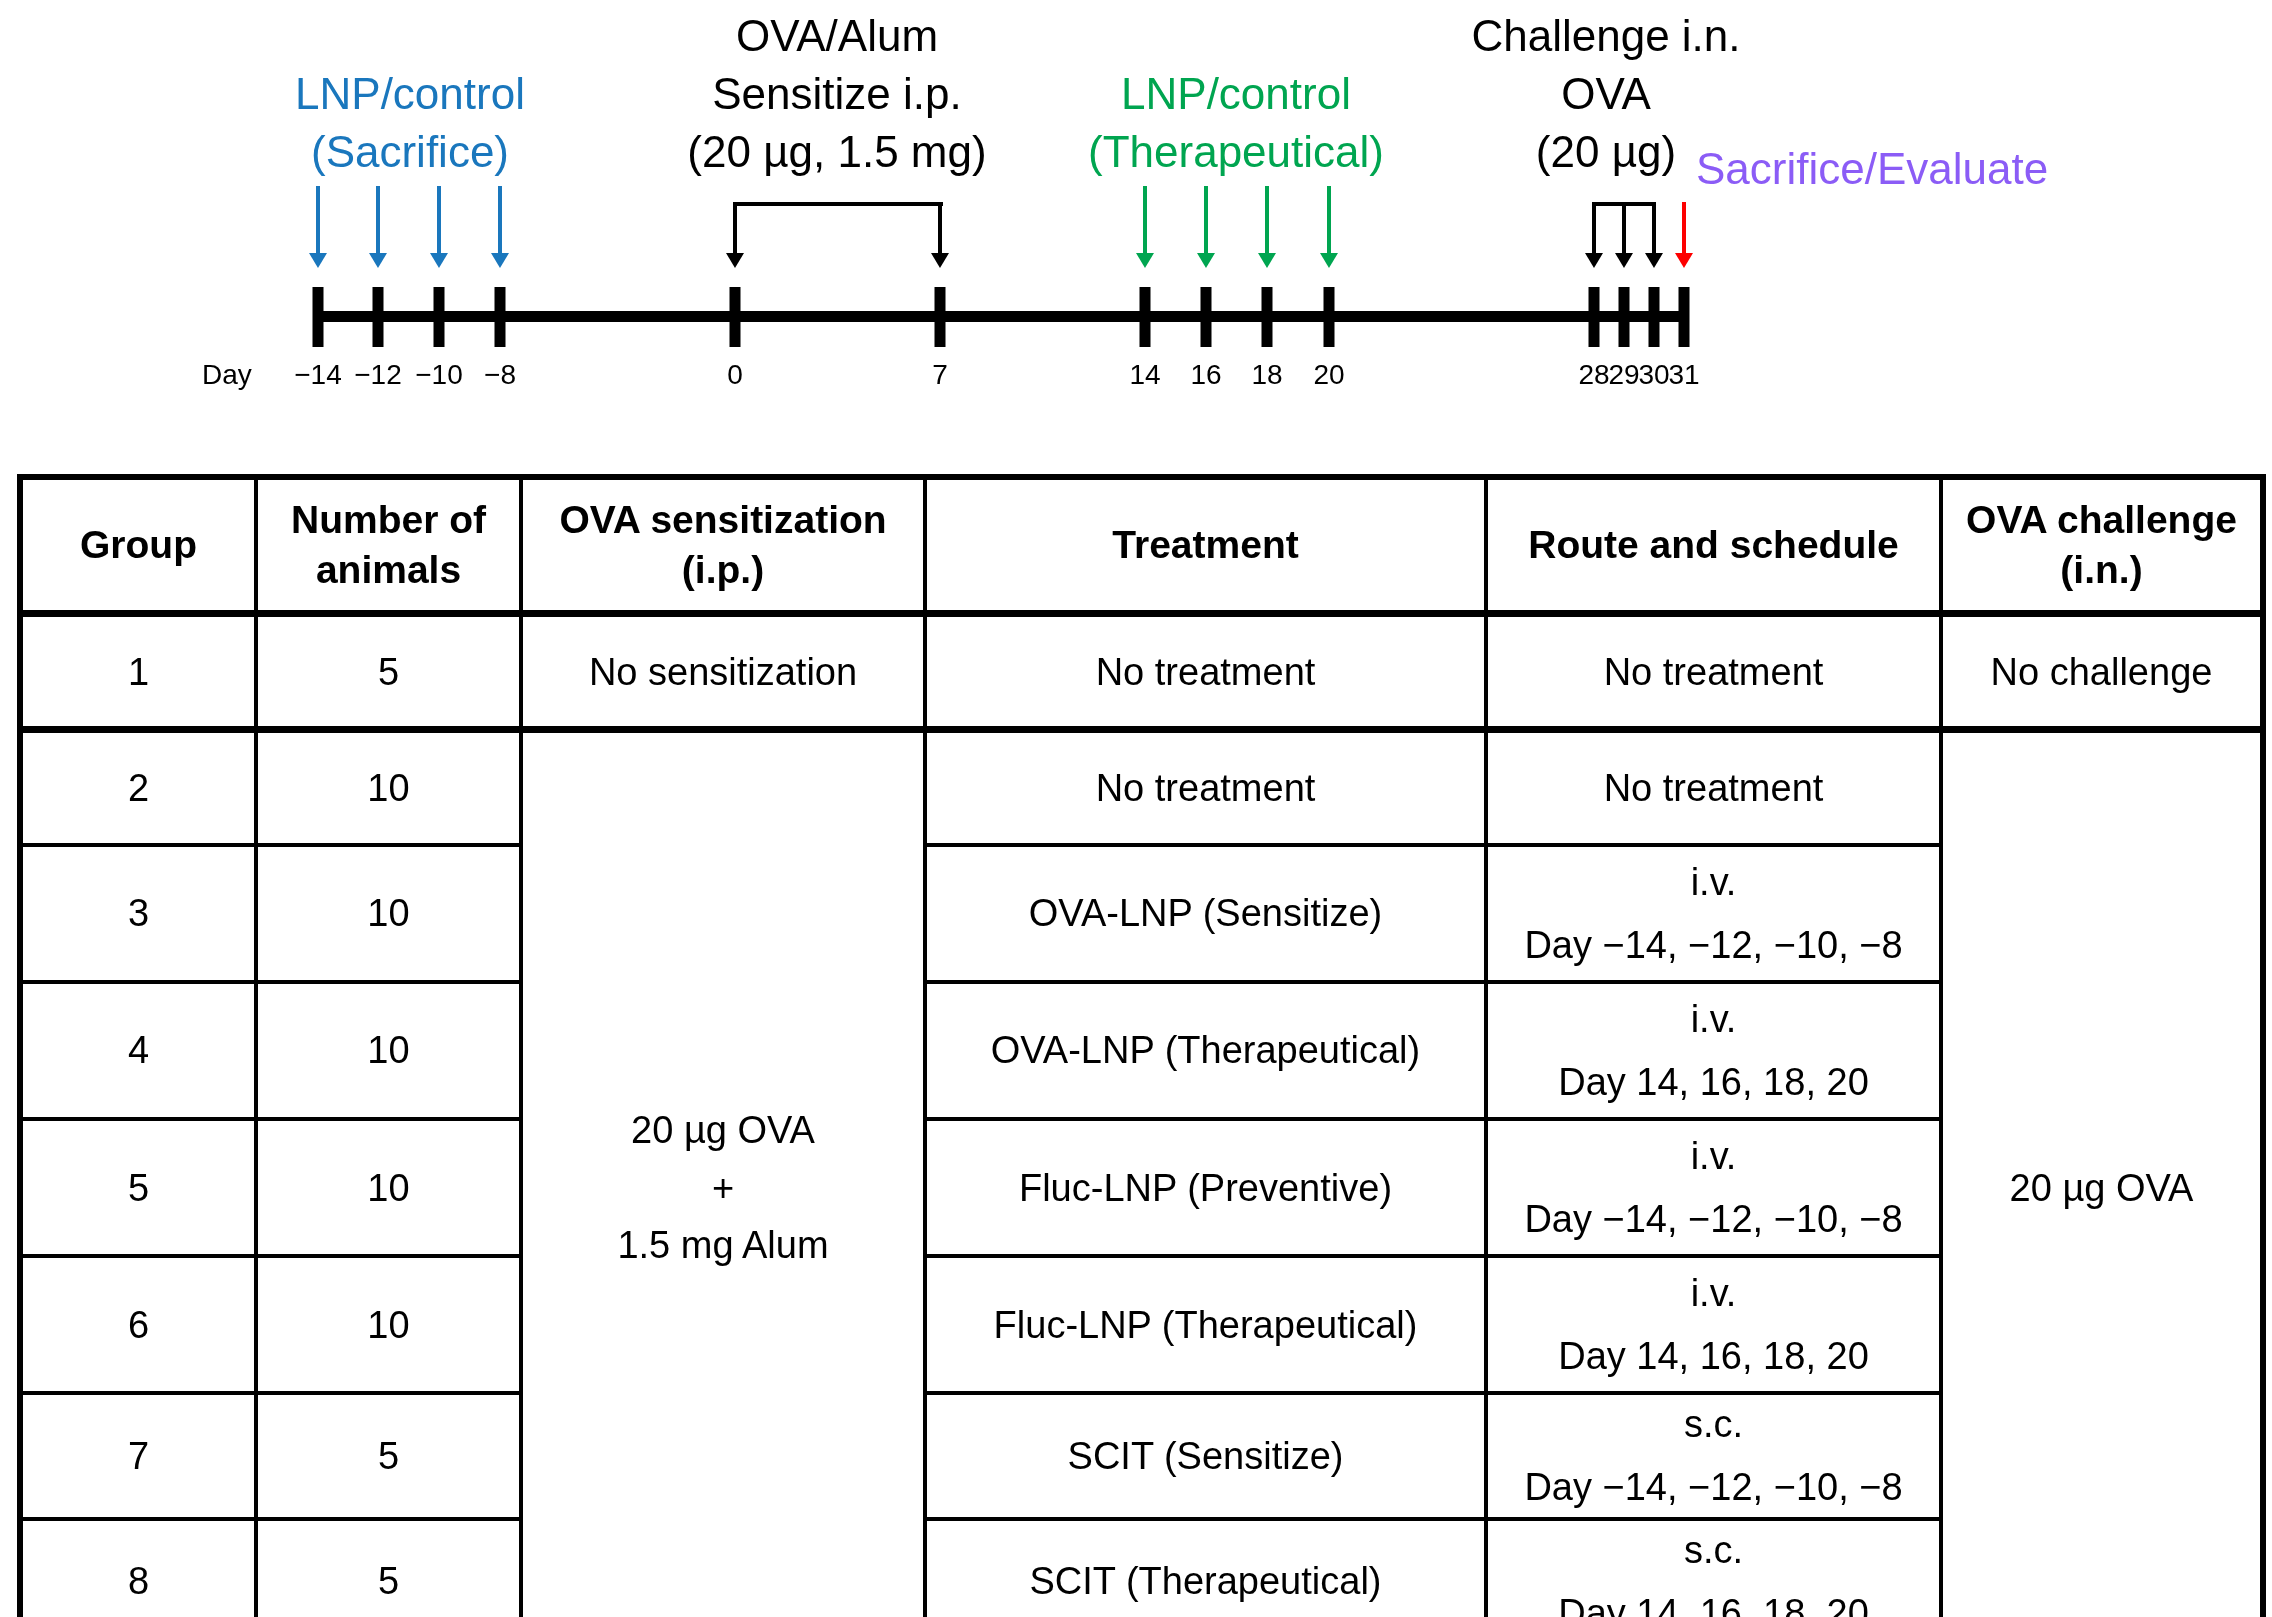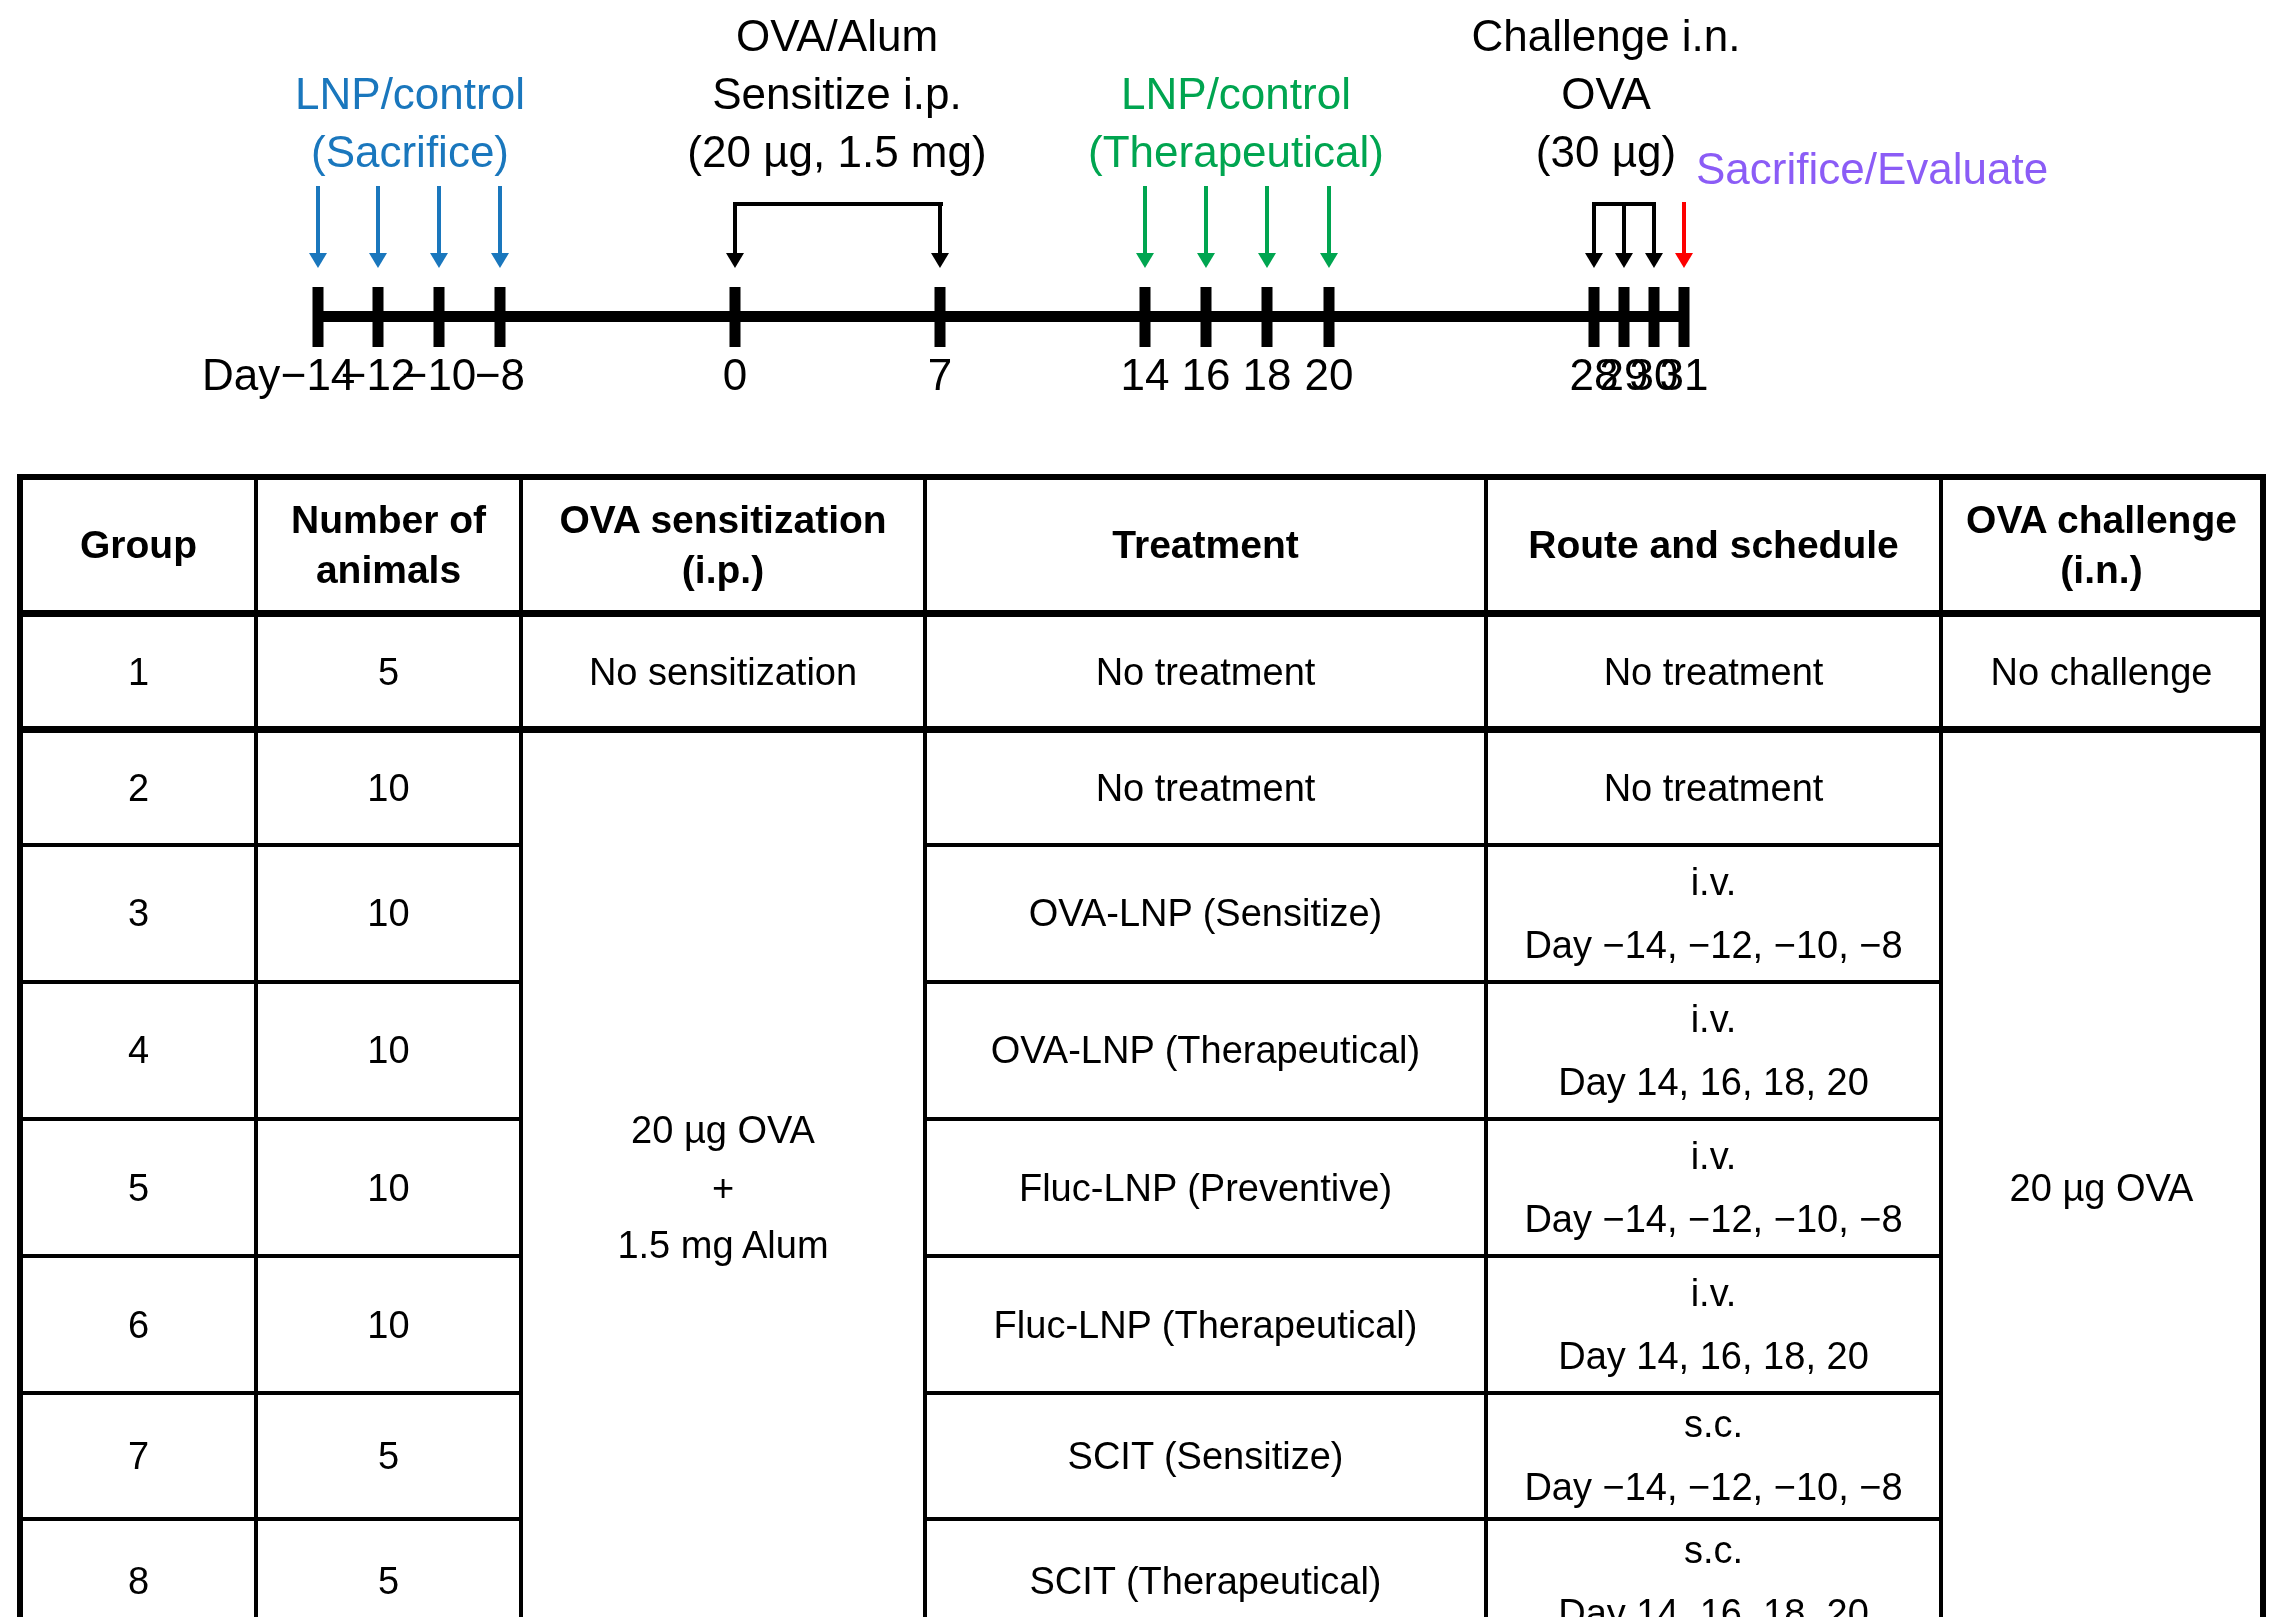--- a/index.html
+++ b/index.html
@@ -10,21 +10,21 @@
   
   .timeline{position:absolute;left:0;top:0;width:2273px;height:474px;}
   .anno{position:absolute;transform:translateX(-50%);text-align:center;
         font-size:44px;line-height:58px;white-space:nowrap;}
   .anno.black{color:#000;}
   .anno.blue{color:#1a77bd;}
   .anno.green{color:#00a550;}
   .anno.red{color:#8b5cf6;transform:none;text-align:left;line-height:48px;}
   .axis{position:absolute;left:318px;top:311px;width:1366px;height:11px;background:#000;}
   .tick{position:absolute;top:287px;width:11px;height:60px;background:#000;transform:translateX(-50%);}
-  .dlabel{position:absolute;top:354px;font-size:44px;line-height:41px;
+  .dlabel{position:absolute;top:354px;font-size:28px;line-height:41px;
           transform:translateX(-50%);white-space:nowrap;}
   .dlabel.dayword{transform:none;}
   .arr{position:absolute;transform:translateX(-50%);}
   .arr .stem{width:4.3px;margin:0 auto;background:currentColor;}
   .arr .head{width:0;height:0;margin:0 auto;
              border-left:9.4px solid transparent;border-right:9.4px solid transparent;
              border-top:15.4px solid currentColor;}
   .arr.reg{top:186px;}  .arr.reg .stem{height:67px;}
   .arr.tall{top:202px;} .arr.tall .stem{height:51px;}
   .c-blue{color:#1a77bd;} .c-green{color:#00a550;} .c-red{color:#fd0000;} .c-black{color:#000;}
@@ -67,21 +67,21 @@
     </div>
 
     <div class="anno green" style="left:1236px;top:65px">
       <div>LNP/control</div>
       <div>(Therapeutical)</div>
     </div>
 
     <div class="anno black" style="left:1606px;top:6.8px">
       <div>Challenge i.n.</div>
       <div>OVA</div>
-      <div>(30 µg)</div>
+      <div>(20 µg)</div>
     </div>
 
     <div class="anno red" style="left:1696px;top:145px">Sacrifice/Evaluate</div>
 
     <div class="arr reg c-blue" style="left:318px">
         <div class="stem"></div>
         <div class="head"></div>
       </div>
     <div class="arr reg c-blue" style="left:378px">
         <div class="stem"></div>

